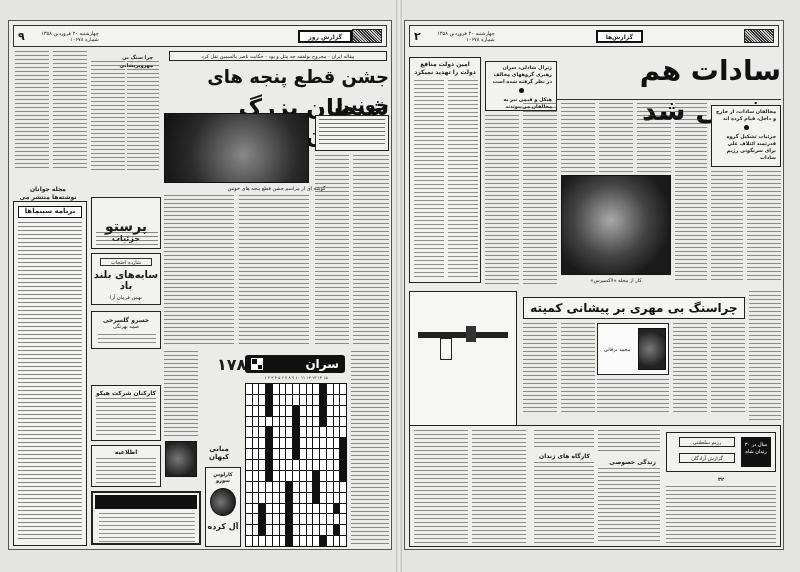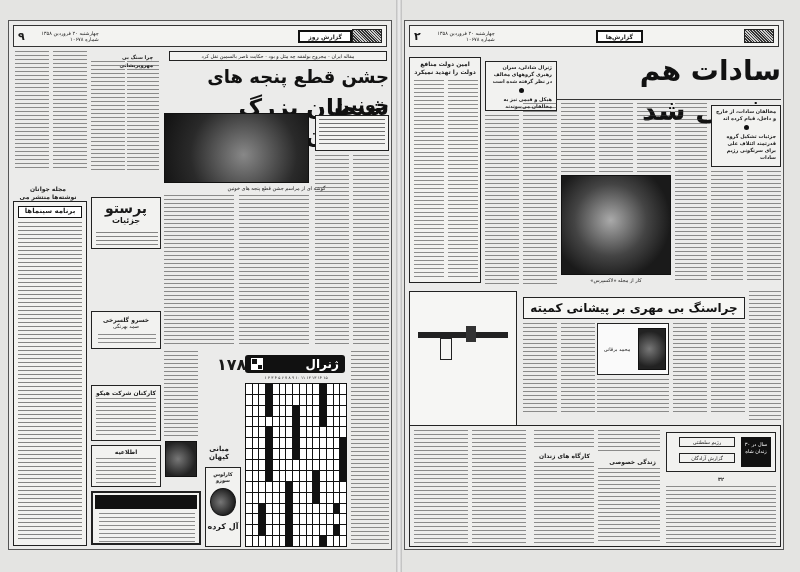--- a/index.html
+++ b/index.html
@@ -66,25 +66,30 @@
 
     <div class="boxtxt" style="position:absolute;left:4px;top:162px;width:70px;font-size:6px;text-align:center">مجله جوانان نوشته‌ها منتشر می شود</div>
     <div class="box" style="left:4px;top:180px;width:74px;height:345px">
       <div style="margin:4px;border:1px solid #111;background:#fff;height:12px;display:flex;align-items:flex-start;justify-content:center">
         <span class="ad-title" style="font-size:7px">برنامه سینماها</span>
       </div>
       <div class="col" style="left:4px;top:20px;width:64px;height:320px;opacity:.6"></div>
     </div>
 
     <div class="box" style="left:82px;top:176px;width:70px;height:52px">
-      <div class="ad-title" style="font-size:14px;margin-top:2px">پرستو</div>
+      <div class="ad-title" style="font-size:14px;margin-top:20px">پرستو</div>
       <div class="ad-title" style="font-size:8px">جزئیات</div>
       <div class="col" style="left:4px;top:34px;width:62px;height:14px;opacity:.6"></div>
     </div>
 
+    <div class="box" style="left:82px;top:232px;width:70px;height:52px;text-align:center">
+      <div class="small" style="margin-top:4px;border:1px solid #333;margin-left:8px;margin-right:8px">شازده احتجاب</div>
+      <div class="ad-title" style="font-size:10px;margin-top:3px">سایه‌های بلند باد</div>
+      <div class="small" style="margin-top:3px">بهمن فرمان آرا</div>
+    </div>
 
     <div class="box" style="left:82px;top:290px;width:70px;height:38px;text-align:center">
       <div class="ad-title" style="font-size:6px;margin-top:4px">خسرو گلسرخی</div>
       <div class="small">صمد بهرنگی</div>
       <div class="col" style="left:6px;top:22px;width:58px;height:12px"></div>
     </div>
 
 
     <div class="box" style="left:82px;top:364px;width:70px;height:56px">
       <div class="ad-title" style="font-size:6px;margin-top:3px">کارکنان شرکت هیکو</div>
@@ -110,21 +115,21 @@
       <div class="ad-title" style="position:absolute;left:0;right:0;top:54px;font-size:8px">آل کرده</div>
     </div>
 
     <div style="position:absolute;left:236px;top:334px;width:100px;height:18px;background:#111;border-radius:3px;display:flex;align-items:center;justify-content:space-between;padding:0 6px">
       <div style="width:12px;height:12px;display:grid;grid-template-columns:1fr 1fr;gap:1px;background:#fff;padding:1px">
         <div style="background:#111"></div>
           <div style="background:#fff"></div>
           <div style="background:#fff"></div>
           <div style="background:#111"></div>
       </div>
-      <span style="color:#fff;font-weight:900;font-size:12px">ژنرال</span>
+      <span style="color:#fff;font-weight:900;font-size:12px">سران</span>
     </div>
     <div style="position:absolute;left:208px;top:334px;font-size:16px;font-weight:900">۱۷۸</div>
     <div class="small" style="position:absolute;left:236px;top:354px;width:102px;font-size:4px">۱۵ ۱۴ ۱۳ ۱۲ ۱۱ ۱۰ ۹ ۸ ۷ ۶ ۵ ۴ ۳ ۲ ۱</div>
     <div class="crossword" id="xw" style="left:236px;top:362px;width:102px;height:164px">
         <div class="cell"></div>
         <div class="cell"></div>
         <div class="cell"></div>
         <div class="cell b"></div>
         <div class="cell"></div>
         <div class="cell"></div>

